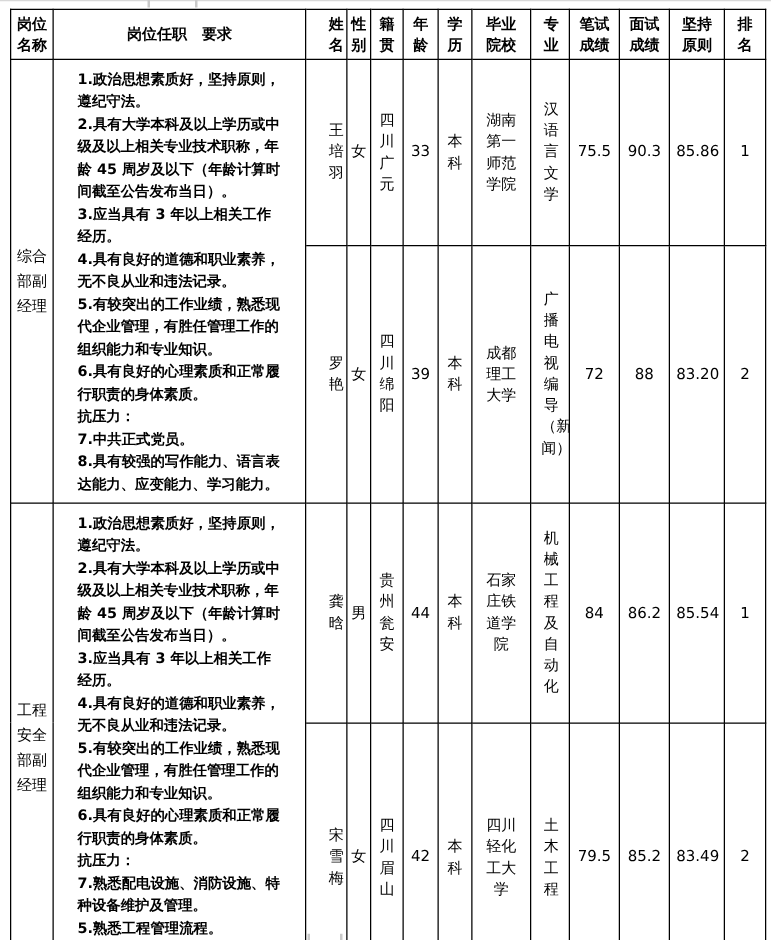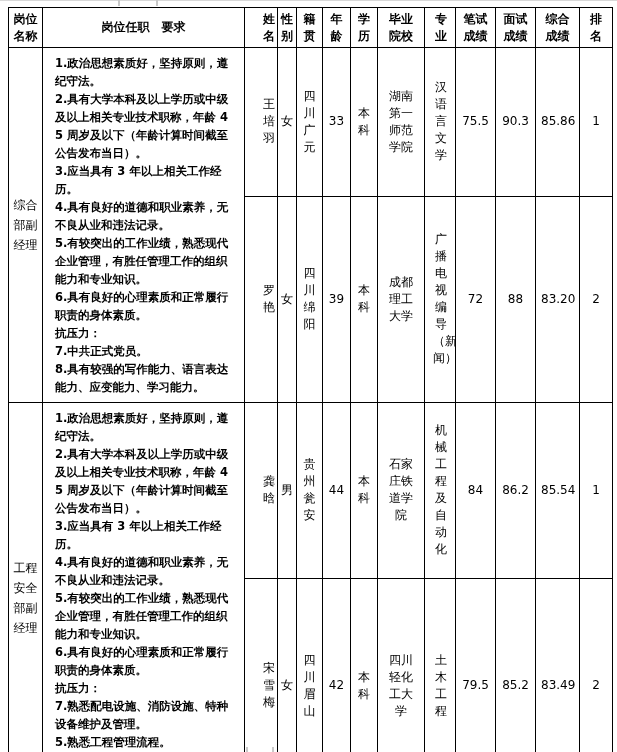--- a/index.html
+++ b/index.html
@@ -53,21 +53,21 @@
   .c-wscore { padding: 0 4px;  }
   .c-iscore { padding: 0 4px;  }
   .c-oscore { padding: 0 5px;  }
   .c-rank   { padding: 0 5px;  }
   th.c-pos  { line-height: 17px; }
 
   td.num { white-space: nowrap; word-break: keep-all; }
 
   td.req {
     text-align: left;
-    padding: 6px 12px;
+    padding: 6px 19px;
     font-weight: bold;
     font-size: 11.5px;
     line-height: 18px;
   }
   td.req p { margin: 0; }
 
   .h-header { height: 40px; }
   .h-r1 { height: 138px; }
   .h-r2 { height: 191px; }
   .h-r3 { height: 166px; }
@@ -106,21 +106,21 @@
         <th class="c-req">岗位任职　要求</th>
         <th class="c-name">姓名</th>
         <th class="c-gender">性别</th>
         <th class="c-native">籍贯</th>
         <th class="c-age">年龄</th>
         <th class="c-edu">学历</th>
         <th class="c-school">毕业院校</th>
         <th class="c-major">专业</th>
         <th class="c-wscore">笔试成绩</th>
         <th class="c-iscore">面试成绩</th>
-        <th class="c-oscore">综合成绩</th>
+        <th class="c-oscore">坚持原则</th>
         <th class="c-rank">排名</th>
       </tr>
     </thead>
     <tbody>
       <tr class="h-r1">
         <td rowspan="2" class="c-pos">综合部副经理</td>
         <td rowspan="2" class="req">
           <p>1.政治思想素质好，坚持原则，遵纪守法。</p>
           <p>2.具有大学本科及以上学历或中级及以上相关专业技术职称，年龄 45 周岁及以下（年龄计算时间截至公告发布当日）。</p>
           <p>3.应当具有 3 年以上相关工作经历。</p>

